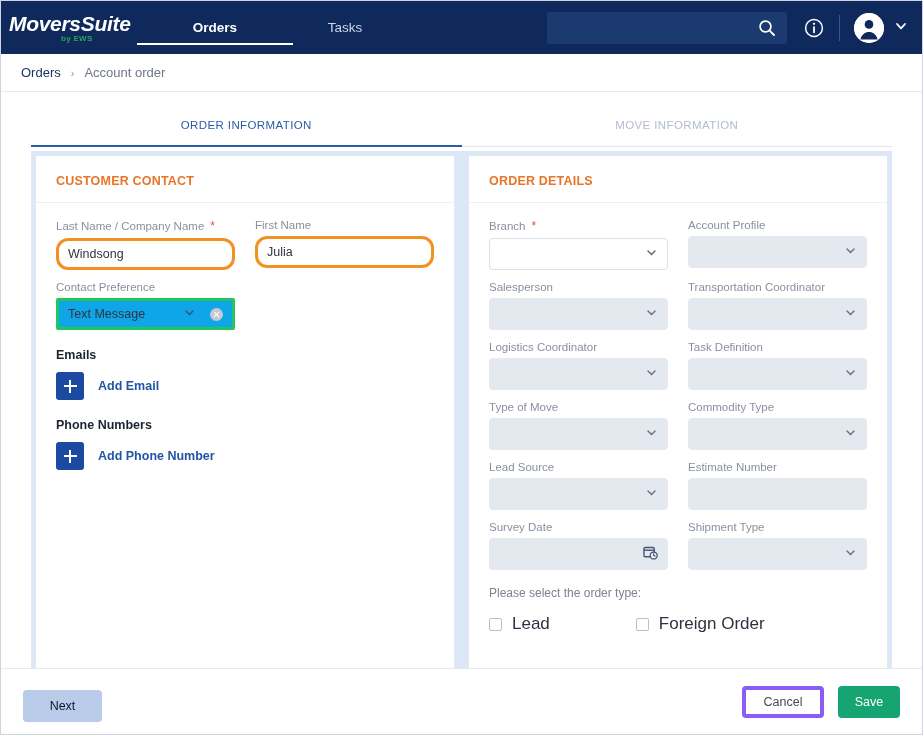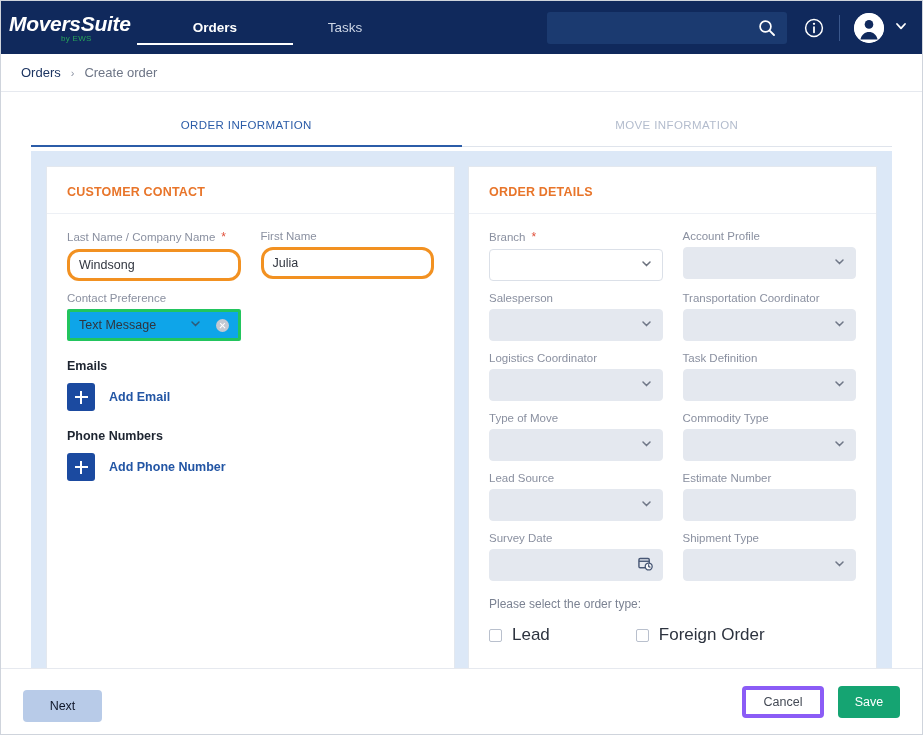--- a/index.html
+++ b/index.html
@@ -37,21 +37,21 @@
     font-style: italic;
     font-weight: bold;
     color: #ffffff;
     letter-spacing: -0.3px;
     white-space: nowrap;
   }
   .logo-sub {
     margin-top: 1px;
     margin-left: 52px;
     font-size: 8px;
-    font-weight: normal;
+    font-weight: bold;
     color: #27a35a;
     letter-spacing: 0.3px;
   }
   .nav-items { display: flex; align-items: center; height: 53px; margin-left: 22px; }
   .nav-item {
     position: relative;
     height: 53px;
     display: flex; align-items: center; justify-content: center;
     font-size: 13.5px;
     color: #cdd6e6;
@@ -147,21 +147,21 @@
     position: absolute;
     left: 0; right: 0; bottom: -1px;
     height: 2px;
     background: #2b5ca8;
   }
 
   
   .content-shell {
     margin: 4px 30px 0 30px;
     background: #dce8f7;
-    padding: 15px;
+    padding: 4px;
     height: 573px;
   }
   .panels {
     display: flex;
     gap: 13px;
     height: 100%;
   }
   .panel {
     background: #ffffff;
     border: 1px solid #e3e8ef;
@@ -410,21 +410,21 @@
         <svg width="14" height="14" viewBox="0 0 14 14">
           <polyline points="3,5 7,9.4 11,5" fill="none" stroke="#ffffff" stroke-width="1.8" stroke-linecap="round" stroke-linejoin="round"></polyline>
         </svg>
       </span>
     </div>
   </div>
 
   <div class="breadcrumb">
     <span class="crumb-link">Orders</span>
     <span class="crumb-sep">›</span>
-    <span class="crumb-current">Create order</span>
+    <span class="crumb-current">Account order</span>
   </div>
 
   <div class="tabs">
     <div class="tab active">
       <span>ORDER INFORMATION</span>
     </div>
     <div class="tab inactive">
       <span>MOVE INFORMATION</span>
     </div>
   </div>

